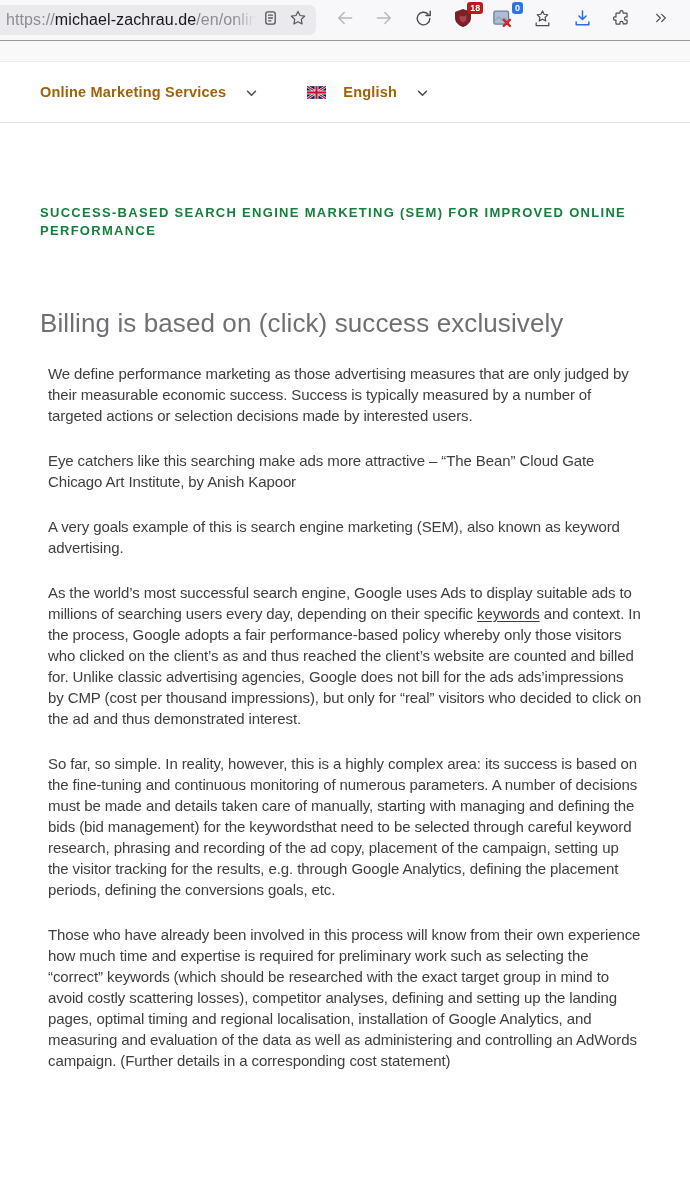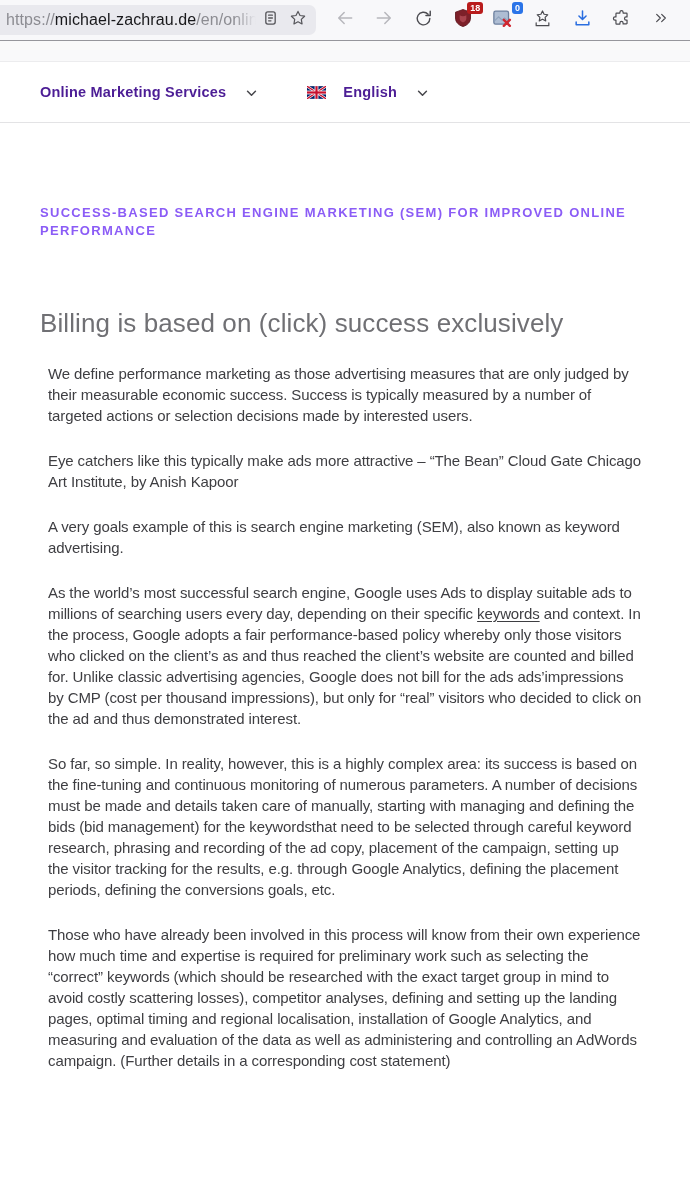--- a/index.html
+++ b/index.html
@@ -54,30 +54,30 @@
 
   .chrome-strip { height:21px; background:#f9f9fa; border-bottom:1px solid #ececee; }
 
   
   .site-header {
     height:61px; background:#fff; border-bottom:1px solid #e3e3e5;
     display:flex; align-items:center; padding:0 40px; gap:50px;
   }
   .nav-item {
     display:flex; align-items:center; gap:20px;
-    font-size:14.5px; font-weight:bold; color:#4c1d95; letter-spacing:0.2px;
+    font-size:14.5px; font-weight:bold; color:#a16207; letter-spacing:0.2px;
     cursor:pointer;
   }
   .nav-item .flag { display:flex; margin-right:-3px; }
 
   
   .content { padding:0 40px; }
   .kicker {
     margin:81px 0 0; font-size:13px; font-weight:800;
-    letter-spacing:1.3px; line-height:17.5px; color:#8b5cf6;
+    letter-spacing:1.3px; line-height:17.5px; color:#15803d;
   }
   h2.section-title {
     margin:70px 0 0; font-size:26px; font-weight:400;
     color:#707074; letter-spacing:0.1px; line-height:1.15;
   }
   .content p {
     margin:24px 8px 0; font-size:15px; line-height:21px;
     color:#3e3e42; letter-spacing:-0.1px;
   }
   .keyword-link { color:inherit; text-decoration:underline; text-underline-offset:2px; cursor:pointer; }
@@ -212,21 +212,21 @@
   </div>
 </div>
 
 <div class="content">
   <div class="kicker">SUCCESS-BASED SEARCH ENGINE MARKETING (SEM) FOR IMPROVED ONLINE PERFORMANCE</div>
 
   <h2 class="section-title">Billing is based on (click) success exclusively</h2>
 
   <p>We define performance marketing as those advertising measures that are only judged by their measurable economic success. Success is typically measured by a number of targeted actions or selection decisions made by interested users.</p>
 
-  <p>Eye catchers like this typically make ads more attractive – “The Bean” Cloud Gate Chicago Art Institute, by Anish Kapoor</p>
+  <p>Eye catchers like this searching make ads more attractive – “The Bean” Cloud Gate Chicago Art Institute, by Anish Kapoor</p>
 
   <p>A very goals example of this is search engine marketing (SEM), also known as keyword advertising.</p>
 
   <p><span>As the world’s most successful search engine, Google uses Ads to display suitable ads to millions of searching users every day, depending on their specific </span><a class="keyword-link">keywords</a><span> and context. In the process, Google adopts a fair performance-based policy whereby only those visitors who clicked on the client’s as and thus reached the client’s website are counted and billed for. Unlike classic advertising agencies, Google does not bill for the ads ads’impressions by CMP (cost per thousand impressions), but only for “real” visitors who decided to click on the ad and thus demonstrated interest.</span></p>
 
   <p>So far, so simple. In reality, however, this is a highly complex area: its success is based on the fine-tuning and continuous monitoring of numerous parameters. A number of decisions must be made and details taken care of manually, starting with managing and defining the bids (bid management) for the keywordsthat need to be selected through careful keyword research, phrasing and recording of the ad copy, placement of the campaign, setting up the visitor tracking for the results, e.g. through Google Analytics, defining the placement periods, defining the conversions goals, etc.</p>
 
   <p>Those who have already been involved in this process will know from their own experience how much time and expertise is required for preliminary work such as selecting the “correct” keywords (which should be researched with the exact target group in mind to avoid costly scattering losses), competitor analyses, defining and setting up the landing pages, optimal timing and regional localisation, installation of Google Analytics, and measuring and evaluation of the data as well as administering and controlling an AdWords campaign. (Further details in a corresponding cost statement)</p>
 
 

